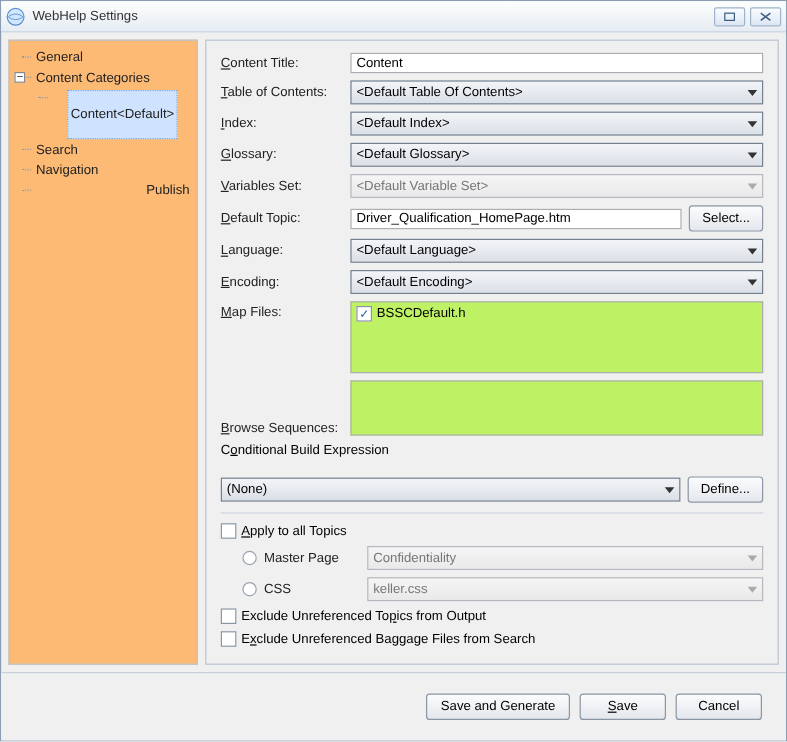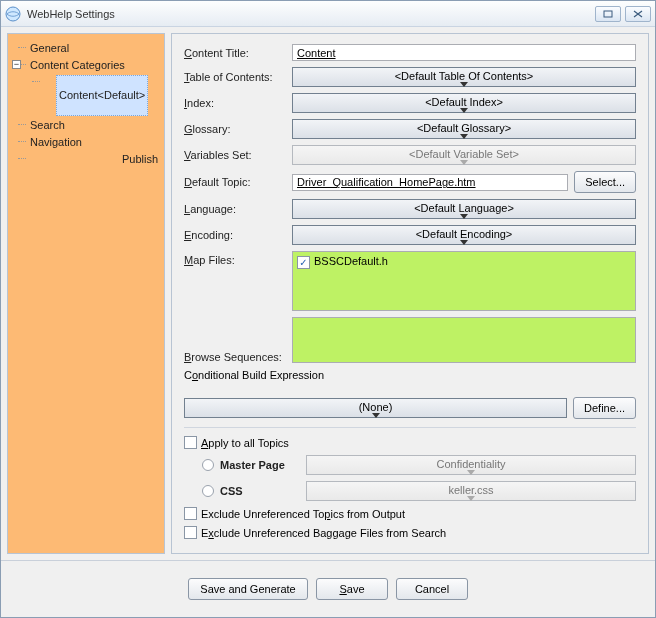--- a/index.html
+++ b/index.html
@@ -15,36 +15,36 @@
 .tree-item { padding: 1px 2px 1px 18px; color: #222; white-space: nowrap; position: relative; line-height: 15px; }
 .tree-item::before { content: ""; position: absolute; left: 6px; top: 7px; width: 8px; border-top: 1px dotted #999; }
 .tree-root { padding-left: 10px; position: relative; }
 .tree-toggle { position: absolute; left: 0; top: 3px; width: 9px; height: 9px; border: 1px solid #888; background: #fff; font-size: 9px; line-height: 7px; text-align: center; }
 .tree-sel { background: #cfe3ff; border: 1px dotted #7da7d9; display: inline-block; padding: 12px 2px; }
 .tree-sub { margin-left: 14px; }
 .main { flex: 1; border: 1px solid #b8c4d3; background: #f0f0f0; padding: 10px 12px 8px 12px; overflow: auto; position: relative; }
 .row { display: flex; align-items: center; margin-bottom: 6px; }
 .row label { width: 108px; color: #222; }
 .row label u { text-decoration: underline; }
-.tin { height: 17px; border: 1px solid #abadb3; background: #fff; padding: 2px 4px; text-decoration: underline; }
-.sel { height: 20px; border: 1px solid #72808f; background: linear-gradient(#f2f4f7,#dbe0e7); padding: 2px 4px; display: flex; align-items: center; justify-content: space-between; flex-direction: column; }
+.tin { height: 17px; border: 1px solid #abadb3; background: #fff; padding: 2px 4px; }
+.sel { height: 20px; border: 1px solid #72808f; background: linear-gradient(#f2f4f7,#dbe0e7); padding: 2px 4px; display: flex; align-items: center; justify-content: space-between; }
 .sel.dis { background: linear-gradient(#f5f5f5,#e9e9e9); color: #777; border-color: #b5b9bf; }
 .sel .arr { width: 0; height: 0; border-left: 4px solid transparent; border-right: 4px solid transparent; border-top: 5px solid #333; }
 .sel.dis .arr { border-top-color: #aaa; }
 .btn { height: 22px; border: 1px solid #8a96a5; border-radius: 3px; background: linear-gradient(#fcfcfd,#e3e7ec); padding: 0 10px; display: inline-flex; align-items: center; justify-content: center; min-width: 56px; }
 .listbox { border: 1px solid #abadb3; background: #bef264; padding: 3px 4px; }
 .chk { width: 13px; height: 13px; border: 1px solid #8a96a5; background: #fff; display: inline-flex; align-items: center; justify-content: center; margin-right: 4px; vertical-align: middle; font-size: 10px; color: #2a65b1; }
 .chk.unchecked { }
 .sep { border-top: 1px solid #d0d6df; margin: 8px 0; }
 .group-title { margin-bottom: 16px; }
 .indent { margin-left: 18px; }
-.footer { height: 60px; border-top: 1px solid #c9d0da; display: flex; align-items: center; justify-content: center; gap: 8px; padding: 0 8px; background: #f0f0f0; }
+.footer { height: 60px; border-top: 1px solid #c9d0da; display: flex; align-items: center; justify-content: flex-end; gap: 8px; padding: 0 20px; background: #f0f0f0; }
 .footer .btn { min-width: 72px; }
 .radio { width: 12px; height: 12px; border: 1px solid #9aa2ad; border-radius: 50%; background: #fff; display: inline-block; margin-right: 6px; vertical-align: middle; }
-.dis-text { color: #888; font-weight: bold; }
+.dis-text { color: #888; }
 </style>
 </head>
 <body>
 
 <div class="window">
   <div class="titlebar">
     <span class="icon">
       <svg width="16" height="16" viewBox="0 0 16 16">
           <circle cx="8" cy="8" r="7" fill="#cfe8ff" stroke="#5a8fc9"></circle>
           <path d="M2 8c3-3 9-3 12 0M2 8c3 3 9 3 12 0" stroke="#5a8fc9" fill="none" stroke-width="0.8"></path>

